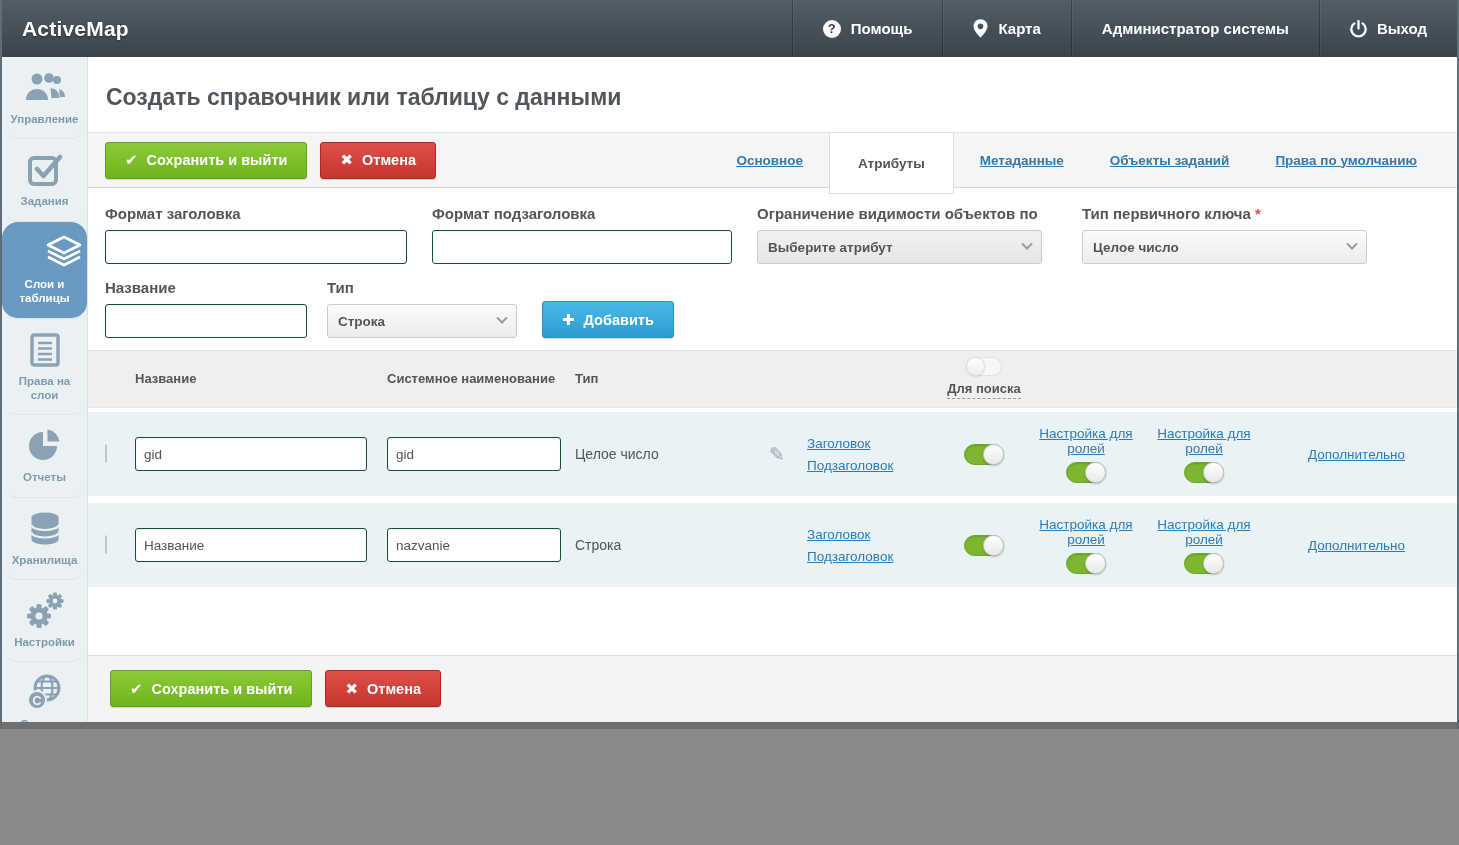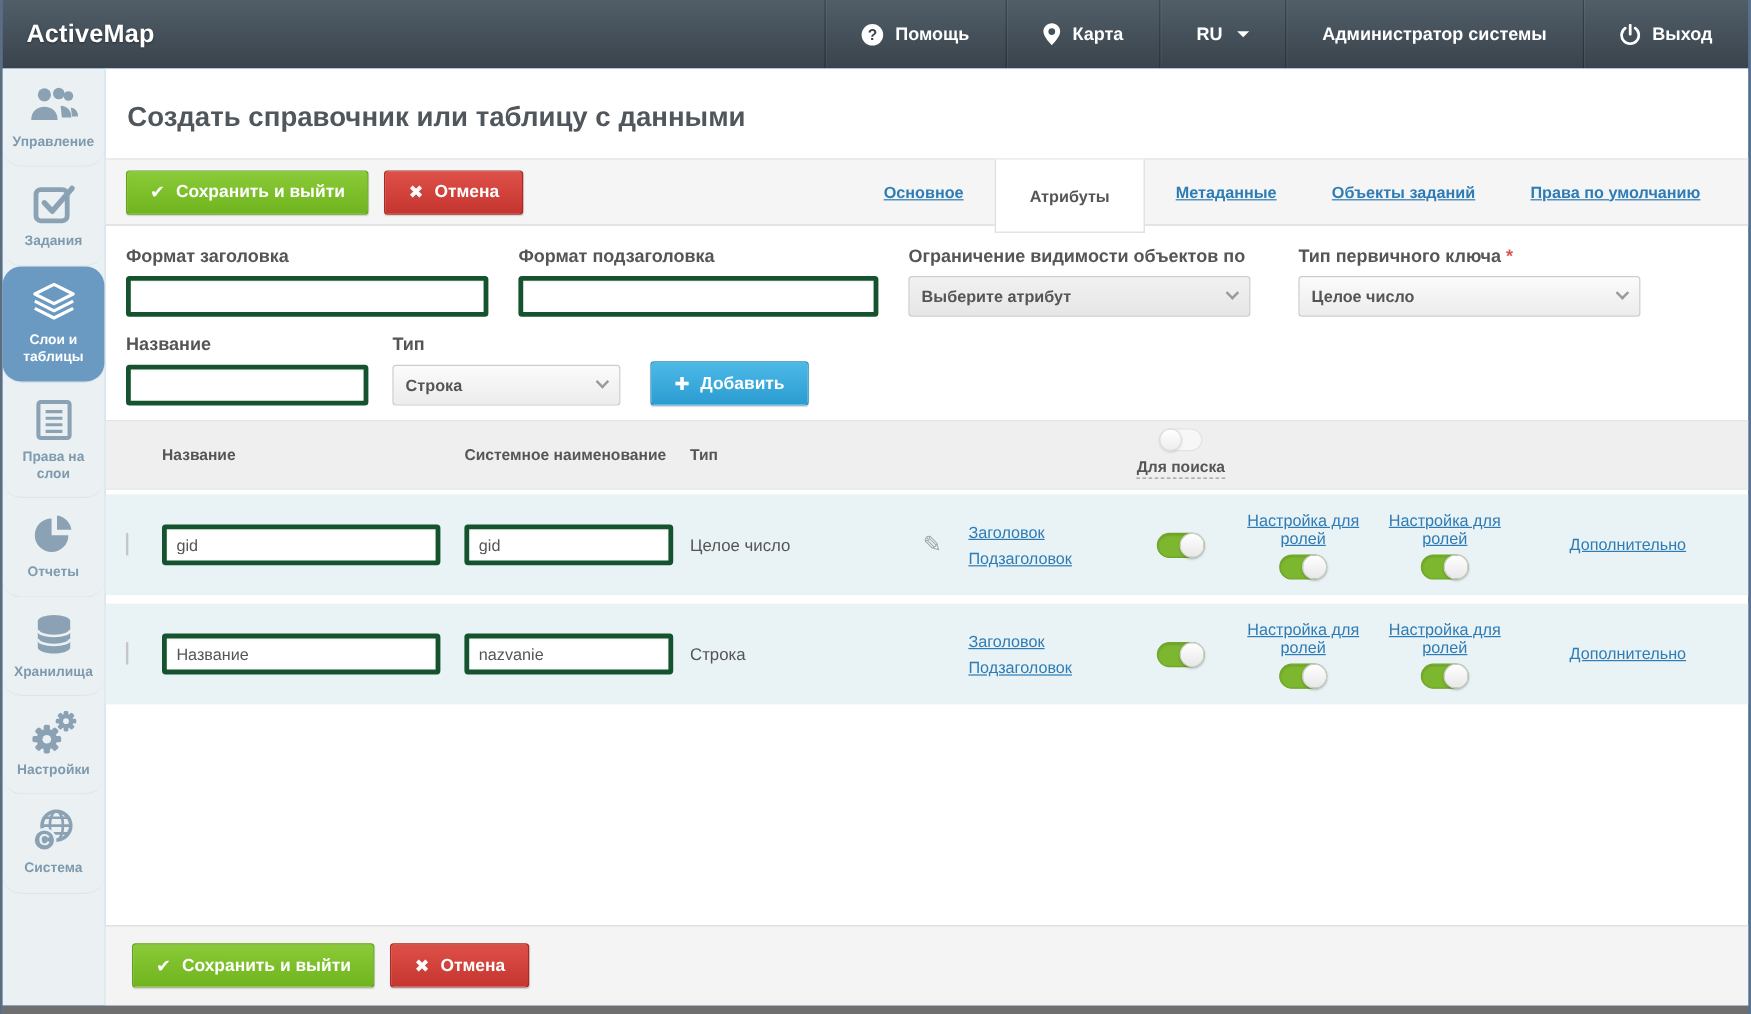--- a/index.html
+++ b/index.html
@@ -1,19 +1,19 @@
 <!DOCTYPE html>
 <html><head>
 <meta charset="utf-8">
 <style>
   * { margin:0; padding:0; box-sizing:border-box; }
   html,body { background:#8a8a8a; }
   body { font-family:"Liberation Sans","DejaVu Sans",sans-serif; }
 
-  .window { width:1459px; height:845px; background:#3b82f6; position:relative;
+  .window { width:1459px; height:729px; background:#4c1d95; position:relative;
             border-left:2px solid #5f6d77; border-right:2px solid #5f6d77;
             display:flex; flex-direction:column; overflow:hidden; }
 
   
   .topbar { height:57px; flex:0 0 57px; background:linear-gradient(#515e68,#39434c);
             display:flex; align-items:stretch; color:#fff; }
   .logo { font-size:21px; font-weight:bold; letter-spacing:.2px; align-self:center;
           margin-left:20px; text-shadow:0 1px 2px rgba(0,0,0,.4); }
   .top-menu { margin-left:auto; display:flex; align-items:stretch; }
   .top-item { display:flex; align-items:center; gap:10px; padding:0 30px;
@@ -27,21 +27,21 @@
   
   .body { flex:1; display:flex; min-height:0; }
 
   
   .sidebar { width:86px; flex:0 0 86px; background:#ebf1f3; border-right:1px solid #d8e2e7;
              display:flex; flex-direction:column; }
   .sb-item { display:flex; flex-direction:column; align-items:center; justify-content:center;
              padding:11px 3px 12px; border-bottom:1px solid #dde7eb; color:#8aa2b4; cursor:pointer;border-radius:16px; }
   .sb-item .sb-ico { height:40px; display:flex; align-items:center; justify-content:center; }
   .sb-label { font-size:11.5px; font-weight:bold; color:#7e9aae; text-align:center; line-height:1.25; margin-top:4px; }
-  .sb-item.active { background:#6a99c2; color:#fff; }
+  .sb-item.active { background:#6a99c2; color:#fff;align-items:flex-end; }
   .sb-item.active .sb-label { color:#fff; }
 
   
   .main { flex:1; display:flex; flex-direction:column; background:#fff; min-width:0; }
 
   .page-title { font-size:23px; color:#4f565c; padding:27px 18px 21px; font-weight:bold; }
 
   
   .toolbar { position:relative; z-index:4; background:#f5f5f5; border-top:1px solid #e3e3e3;
              border-bottom:1px solid #d8d8d8; height:56px; flex:0 0 56px;
@@ -61,21 +61,21 @@
                 padding:0 28px; background:#fff; border:1px solid #dcdcdc; border-top:none;
                 font-size:13.5px; font-weight:bold; color:#555; position:relative; z-index:6; margin:0 3px;
                 cursor:default; }
 
   
   .form-area { padding:17px 17px 12px; }
   .f-label { font-size:15px; font-weight:bold; color:#555; margin-bottom:8px; white-space:nowrap; }
   .f-label .req { color:#d9534f; }
   .f-row { display:flex; align-items:flex-start; }
   .f-row2 { margin-top:15px; align-items:flex-end; }
-  .tinput { height:34px; border:4px solid #14532d; border-radius:3px; background:#fff;
+  .tinput { height:34px; border:1px solid #14532d; border-radius:3px; background:#fff;
             padding:0 8px; font-size:13.5px; color:#555; width:100%;
             font-family:"Liberation Sans",sans-serif; box-shadow:inset 0 1px 2px rgba(0,0,0,.06); }
   .select { height:34px; border:1px solid #ccc; border-radius:3px;
             background:linear-gradient(#fbfbfb,#ececec); display:flex; align-items:center;
             padding:0 10px; font-size:13.5px; font-weight:bold; color:#555; cursor:pointer; }
   .select .chev { margin-left:auto; width:8px; height:8px; border-right:2px solid #9a9a9a;
                   border-bottom:2px solid #9a9a9a; transform:rotate(45deg) translate(-2px,-2px); }
   .select.gray { background:linear-gradient(#f1f1f1,#e6e6e6); }
 
   .col-w1 { width:302px; margin-right:25px; }
@@ -144,24 +144,20 @@
         <span class="q-circle">?</span>
         <span>Помощь</span>
       </div>
       <div class="top-item">
         <span>
           <svg width="15" height="21" viewBox="0 0 18 22">
               <path fill="#fff" fill-rule="evenodd" d="M9 0C4.2 0 .6 3.7.6 8.4.6 14 9 22 9 22s8.4-8 8.4-13.6C17.4 3.7 13.8 0 9 0zm0 11.8a3.4 3.4 0 1 1 0-6.8 3.4 3.4 0 0 1 0 6.8z"></path>
             </svg>
         </span>
         <span>Карта</span>
-      </div>
-      <div class="top-item">
-        <span>RU</span>
-        <span class="caret-down"></span>
       </div>
       <div class="top-item">
         <span>Администратор системы</span>
       </div>
       <div class="top-item">
         <span>
           <svg width="17" height="18" viewBox="0 0 18 19">
               <path d="M9 1v8" stroke="#fff" stroke-width="2.4" stroke-linecap="round" fill="none"></path>
               <path d="M4.6 3.6a7.6 7.6 0 1 0 8.8 0" stroke="#fff" stroke-width="2.4" stroke-linecap="round" fill="none"></path>
             </svg>

